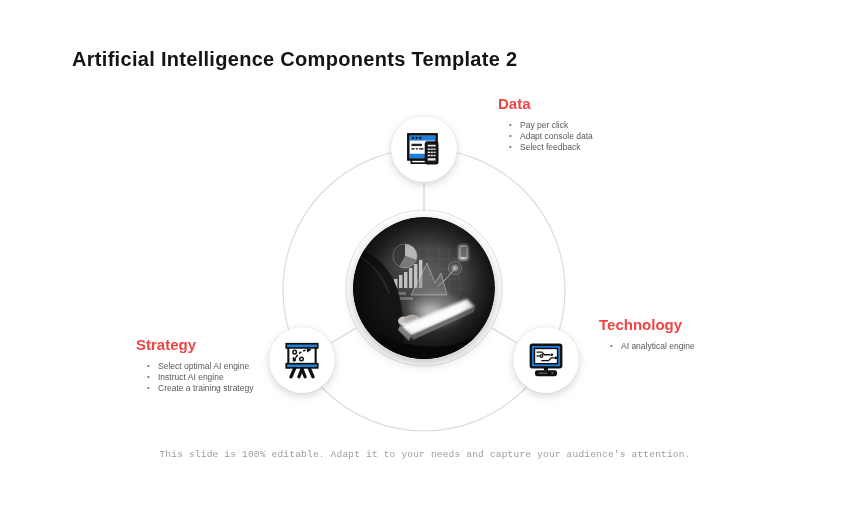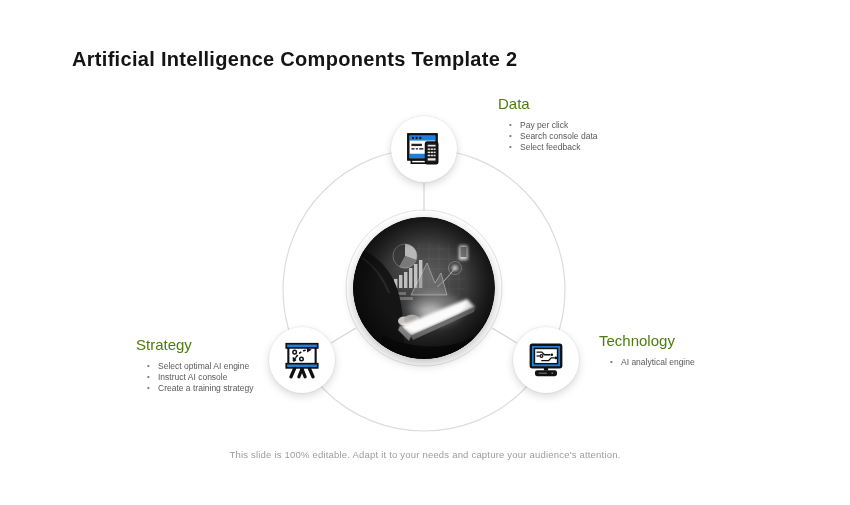--- a/index.html
+++ b/index.html
@@ -22,32 +22,32 @@
   .nc-strategy{left:269px;top:327px;}
   .nc-technology{left:513px;top:327px;}
   .center-photo{
     position:absolute;left:353px;top:217px;width:142px;height:142px;border-radius:50%;
     overflow:hidden;box-shadow:0 4px 12px rgba(0,0,0,.25);
   }
   .center-photo svg{display:block;width:142px;height:142px;}
   .node-text{position:absolute;}
   .nt-data{left:498px;top:95px;width:190px;}
   .nt-strategy{left:136px;top:336px;width:170px;}
-  .nt-technology{left:599px;top:332px;width:180px;}
-  .node-heading{margin:0 0 4px 0;font-size:15px;font-weight:normal;color:#4d7c0f;}
+  .nt-technology{left:599px;top:316px;width:180px;}
+  .node-heading{margin:0 0 4px 0;font-size:15px;font-weight:bold;color:#ef4444;}
   .bullets{margin:8px;padding:0;list-style:none;}
   .bullets li{
     position:relative;padding-left:14px;font-size:8.5px;line-height:10.8px;color:#595959;
   }
   .bullets li::before{
     content:"\2022";position:absolute;left:3px;top:0;color:#777;font-size:8px;
   }
   .footer{
     position:absolute;left:0;top:449px;width:850px;text-align:center;margin:0;
-    font-size:9.5px;color:#9c9c9c;letter-spacing:.2px;
+    font-size:9.5px;color:#9c9c9c;letter-spacing:.2px;font-family:Liberation Mono, monospace;
   }
 </style>
 </head>
 <body>
 
 <div class="slide">
 
   <h1 class="title">Artificial Intelligence Components Template 2</h1>
 
   <svg class="diagram-lines" viewBox="0 0 850 505">
@@ -199,30 +199,30 @@
       <rect x="9.5" y="29.8" width="21" height="5.6" rx="2" fill="#111111"></rect>
       <line x1="13" y1="32.6" x2="21" y2="32.6" stroke="#666666" stroke-width="1.2"></line>
       <circle cx="26" cy="32.6" r="0.9" fill="#666666"></circle>
     </svg>
   </div>
 
   <div class="node-text nt-data">
     <h2 class="node-heading">Data</h2>
     <ul class="bullets">
       <li>Pay per click</li>
-      <li>Search console data</li>
+      <li>Adapt console data</li>
       <li>Select feedback</li>
     </ul>
   </div>
 
   <div class="node-text nt-strategy">
     <h2 class="node-heading">Strategy</h2>
     <ul class="bullets">
       <li>Select optimal AI engine</li>
-      <li>Instruct AI console</li>
+      <li>Instruct AI engine</li>
       <li>Create a training strategy</li>
     </ul>
   </div>
 
   <div class="node-text nt-technology">
     <h2 class="node-heading">Technology</h2>
     <ul class="bullets">
       <li>AI analytical engine</li>
     </ul>
   </div>

